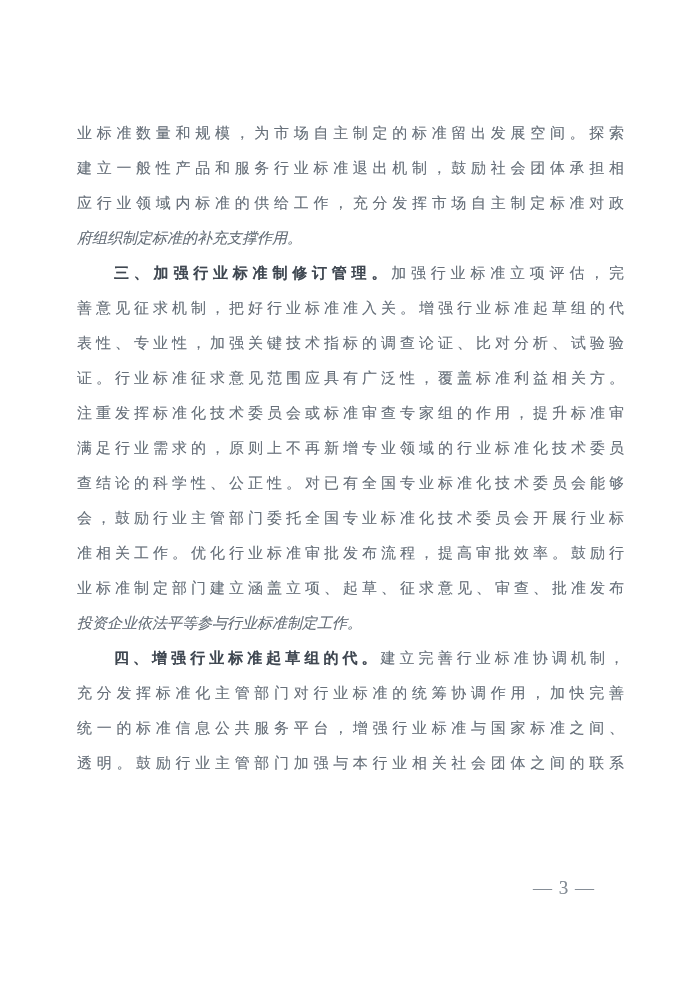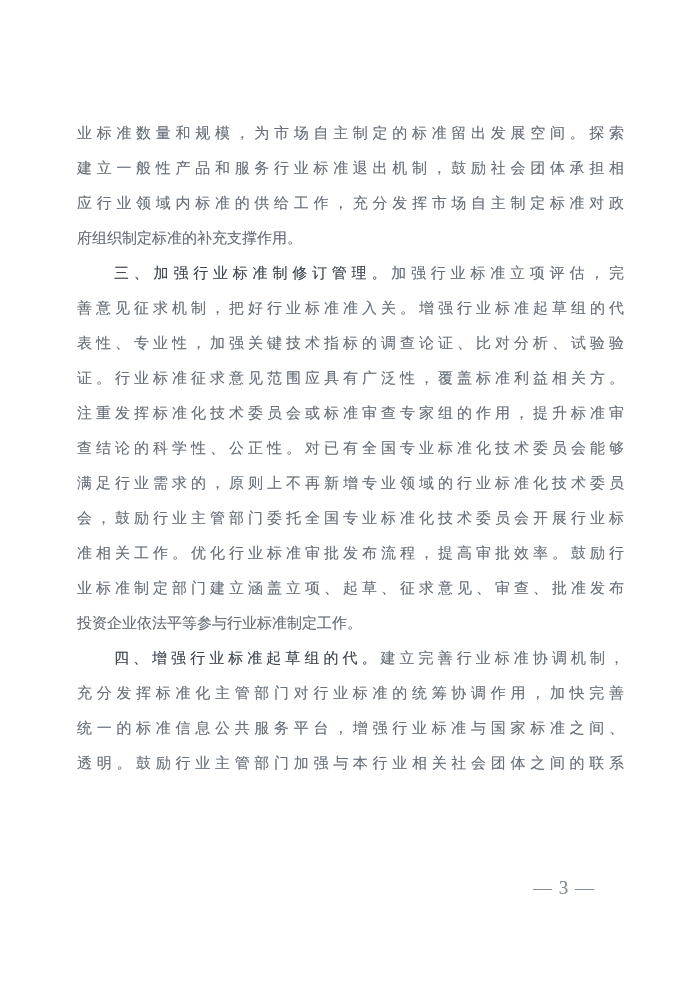--- a/index.html
+++ b/index.html
@@ -30,26 +30,27 @@
     height: 35px;
     line-height: 35px;
     color: #68717b;
     text-align: justify;
     text-align-last: justify;
     text-shadow: 0 0 0.5px rgba(104,113,123,0.45);
     white-space: normal;
   }
   .line.end {
     text-align-last: left;
+    font-style: italic;
   }
   .line.indent {
     text-indent: 37px;
   }
   .bold {
-    font-weight: normal;
+    font-weight: bold;
     color: #3f4751;
     text-shadow: 0 0 0.5px rgba(63,71,81,0.45);
   }
   .page-footer {
     position: absolute;
     left: 533px;
     top: 875px;
     font-size: 19px;
     line-height: 26px;
     color: #838b94;
@@ -66,22 +67,22 @@
     <div class="line">业标准数量和规模，为市场自主制定的标准留出发展空间。探索</div>
     <div class="line">建立一般性产品和服务行业标准退出机制，鼓励社会团体承担相</div>
     <div class="line">应行业领域内标准的供给工作，充分发挥市场自主制定标准对政</div>
     <div class="line end">府组织制定标准的补充支撑作用。</div>
 
     <div class="line indent"><span class="bold">三、加强行业标准制修订管理。</span><span>加强行业标准立项评估，完</span></div>
     <div class="line">善意见征求机制，把好行业标准准入关。增强行业标准起草组的代</div>
     <div class="line">表性、专业性，加强关键技术指标的调查论证、比对分析、试验验</div>
     <div class="line">证。行业标准征求意见范围应具有广泛性，覆盖标准利益相关方。</div>
     <div class="line">注重发挥标准化技术委员会或标准审查专家组的作用，提升标准审</div>
+    <div class="line">满足行业需求的，原则上不再新增专业领域的行业标准化技术委员</div>
     <div class="line">查结论的科学性、公正性。对已有全国专业标准化技术委员会能够</div>
-    <div class="line">满足行业需求的，原则上不再新增专业领域的行业标准化技术委员</div>
     <div class="line">会，鼓励行业主管部门委托全国专业标准化技术委员会开展行业标</div>
     <div class="line">准相关工作。优化行业标准审批发布流程，提高审批效率。鼓励行</div>
     <div class="line">业标准制定部门建立涵盖立项、起草、征求意见、审查、批准发布</div>
     <div class="line end">投资企业依法平等参与行业标准制定工作。</div>
 
     <div class="line indent"><span class="bold">四、增强行业标准起草组的代。</span><span>建立完善行业标准协调机制，</span></div>
     <div class="line">充分发挥标准化主管部门对行业标准的统筹协调作用，加快完善</div>
     <div class="line">统一的标准信息公共服务平台，增强行业标准与国家标准之间、</div>
     <div class="line">透明。鼓励行业主管部门加强与本行业相关社会团体之间的联系</div>
 

